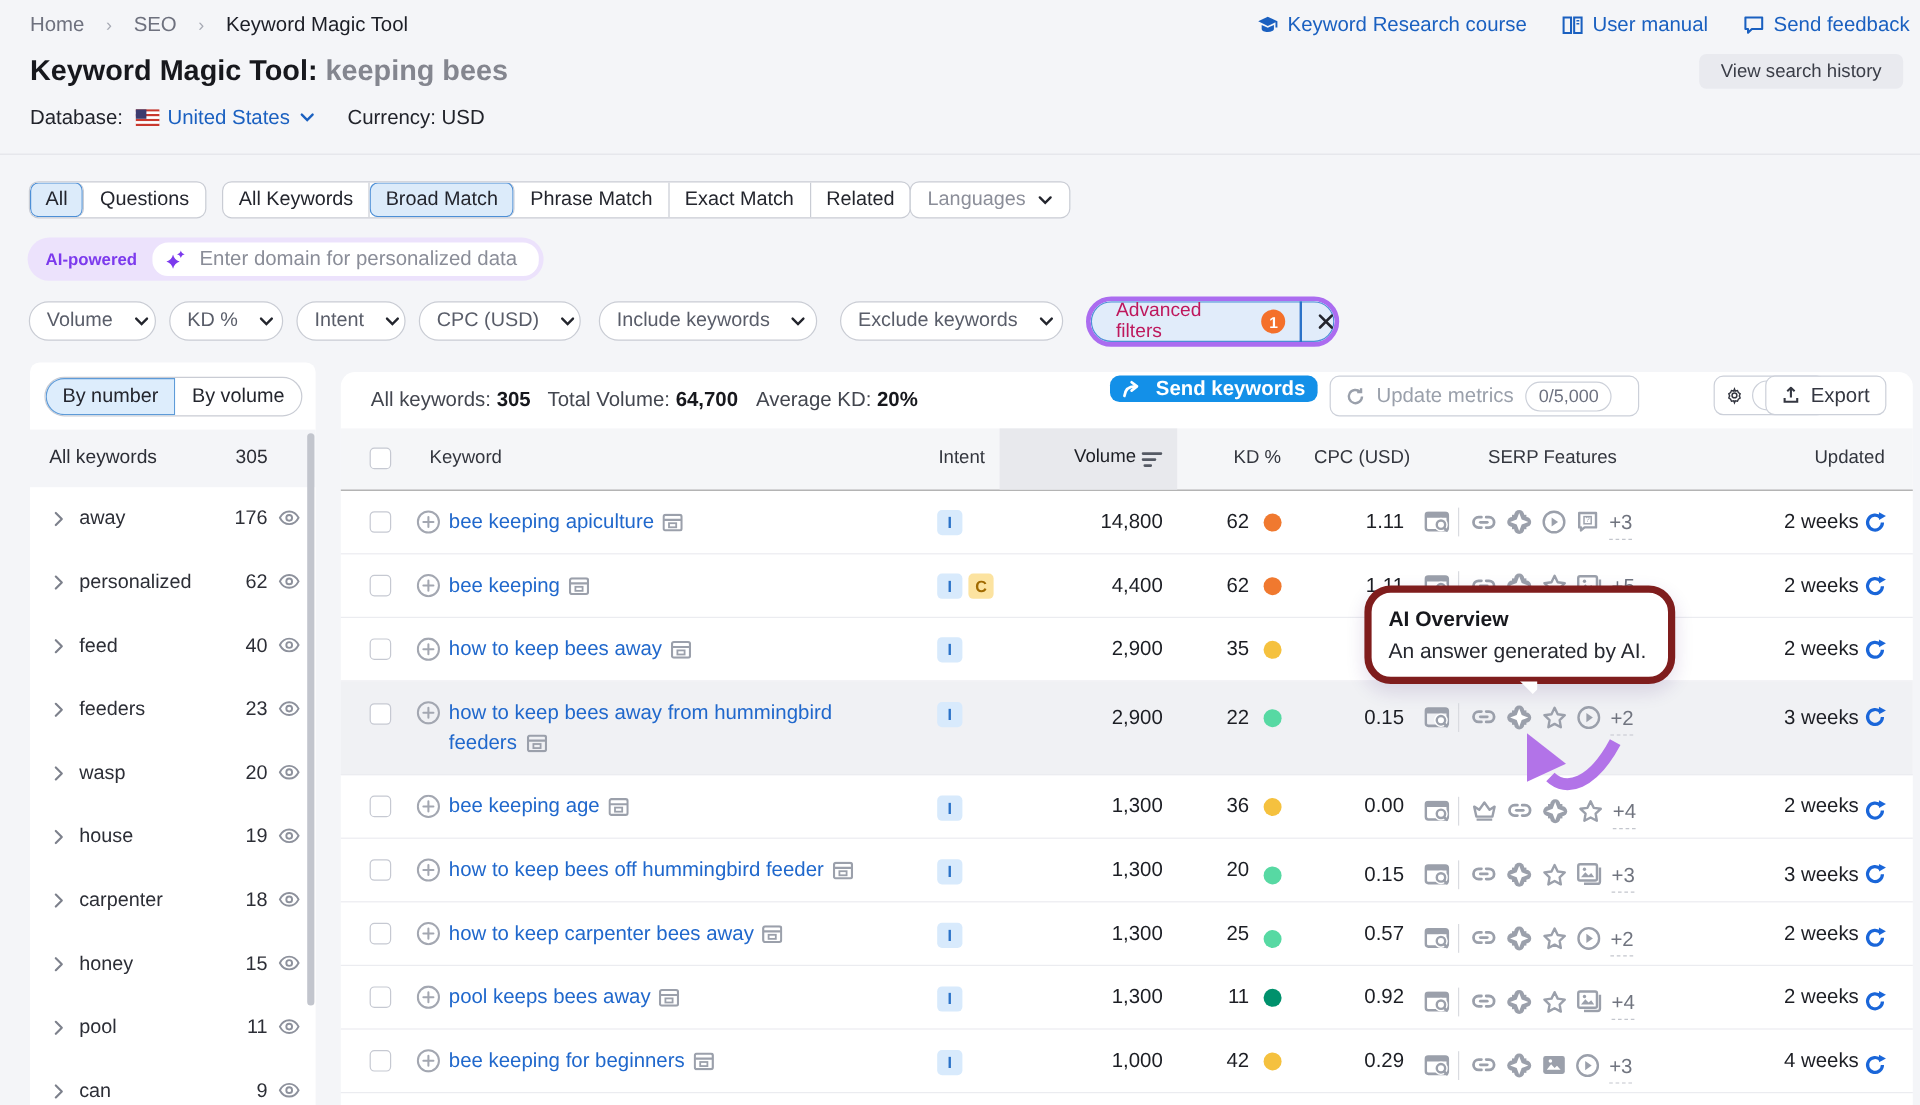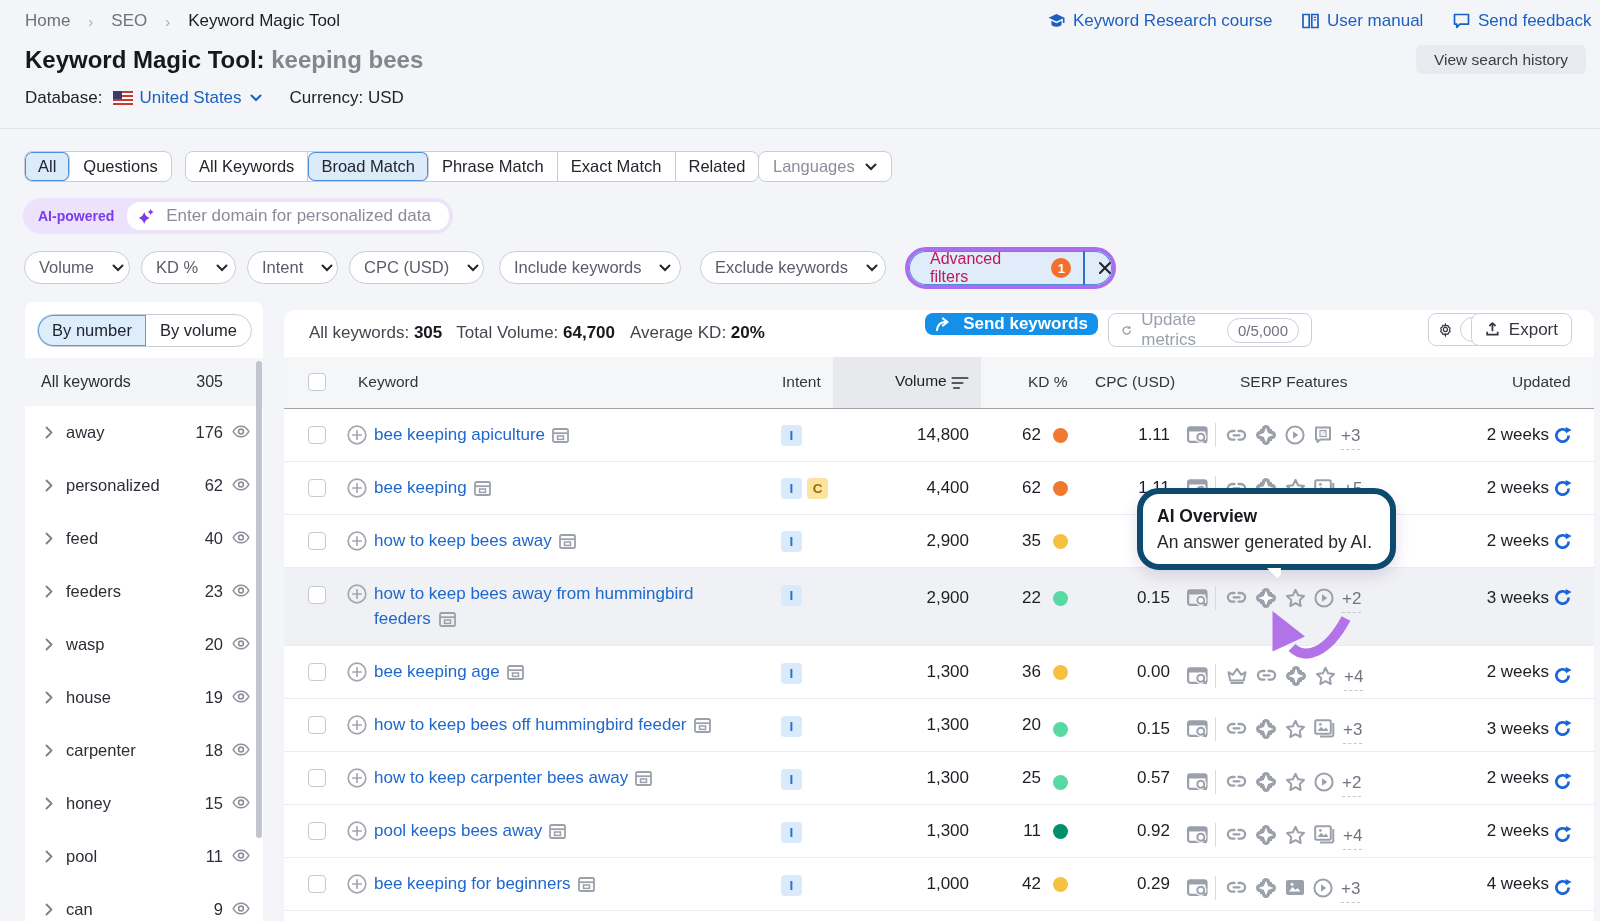--- a/index.html
+++ b/index.html
@@ -73,21 +73,21 @@
 .dot { position:absolute; right:526px; top:50%; margin-top:-7.5px; width:15px; height:15px; border-radius:50%; }
 .cpc { position:absolute; right:424px; top:0; height:100%; display:flex; align-items:center; font-size:17px; color:#1c1e24; }
 .serp { position:absolute; left:903px; top:0; height:100%; display:flex; align-items:center; }
 .sdiv { width:1px; height:24px; background:#d9dbe0; margin:0 10px 0 7px; }
 .sicons { display:flex; align-items:center; gap:8px; }
 .plusn { font-size:17px; color:#70747f; border-bottom:1px dashed #c3c6cd; padding-bottom:3px; margin-left:8px; margin-top:6px; }
 .upd { position:absolute; right:45px; top:0; height:100%; display:flex; align-items:center; font-size:17px; color:#1c1e24; }
 .refr { position:absolute; right:22px; top:50%; margin-top:-9px; }
 
 
-.tip { left:1137px; top:488px; width:259px; height:82px; background:#fff; border:6px solid #0c4a6e; border-radius:22px; box-shadow:0 6px 16px rgba(60,20,110,.14); z-index:30; }
+.tip { left:1137px; top:488px; width:259px; height:82px; background:#fff; border:6px solid #7f1d1d; border-radius:22px; box-shadow:0 6px 16px rgba(60,20,110,.14); z-index:30; }
 .tip h4 { position:absolute; left:14px; top:12px; font-size:17.5px; color:#17181d; }
 .tip p { position:absolute; left:14px; top:38px; font-size:17.5px; color:#26282f; }
 .tipnotch { left:1259px; top:568px; width:22px; height:12px; overflow:hidden; z-index:31; }
 .tipnotch div { width:15px; height:15px; background:#fff; transform:rotate(45deg) translateY(-11px); margin-left:3px; }
 </style>
 </head>
 <body>
 <div class="page">
 
   <div class="abs crumbs">
@@ -357,21 +357,21 @@
 </div>
     <div class="sscroll"></div>
   </div>
 
   <div class="abs card">
     <div class="stats">All keywords: <b>305</b><span style="margin-left:14px">Total Volume: <b>64,700</b></span><span style="margin-left:15px">Average KD: <b>20%</b></span></div>
     <div class="sendbtn"><svg width="19" height="17" viewBox="0 0 19 17">
           <path d="M2 14c.5-4.5 3-8 9-8" fill="none" stroke="#fff" stroke-width="2.2" stroke-linecap="round"></path>
           <path d="M8 2.5L12.5 6 8 9.5" fill="none" stroke="#fff" stroke-width="2.2" stroke-linecap="round" stroke-linejoin="round"></path>
         </svg>Send keywords</div>
-    <div class="btn" style="left:824px; width:204px; padding:16px 12px; color:#9aa0ab;"><svg width="17" height="17" viewBox="0 0 17 17" style="margin-right:9px">
+    <div class="btn" style="left:824px; width:258px; padding:16px 12px; color:#9aa0ab;text-align:center;"><svg width="17" height="17" viewBox="0 0 17 17" style="margin-right:9px">
           <path d="M14 8.5a5.5 5.5 0 1 1-1.6-3.9" fill="none" stroke="#9aa0ab" stroke-width="2"></path>
           <path d="M13.2 1.6v3.2H10" fill="none" stroke="#9aa0ab" stroke-width="2"></path>
         </svg>Update metrics<span class="pill" style="margin-left:10px">0/5,000</span></div>
     <div class="btn" style="left:1144px; width:94px; padding:0 10px;">
         <svg width="19" height="19" viewBox="0 0 19 19">
           <path d="M9.5 1.5l1 2.6 2.7-.6 1.1 2.4 2.2 1.6-1 2.6 1 2.6-2.2 1.6-1.1 2.4-2.7-.6-1 2.6-1-2.6-2.7.6-1.1-2.4-2.2-1.6 1-2.6-1-2.6 2.2-1.6 1.1-2.4 2.7.6z" fill="none" stroke="#343741" stroke-width="1.8"></path>
           <circle cx="9.5" cy="9.5" r="3" fill="none" stroke="#343741" stroke-width="1.8"></circle>
         </svg>
         <span class="pill" style="margin-left:8px">7/10</span>
       </div>

